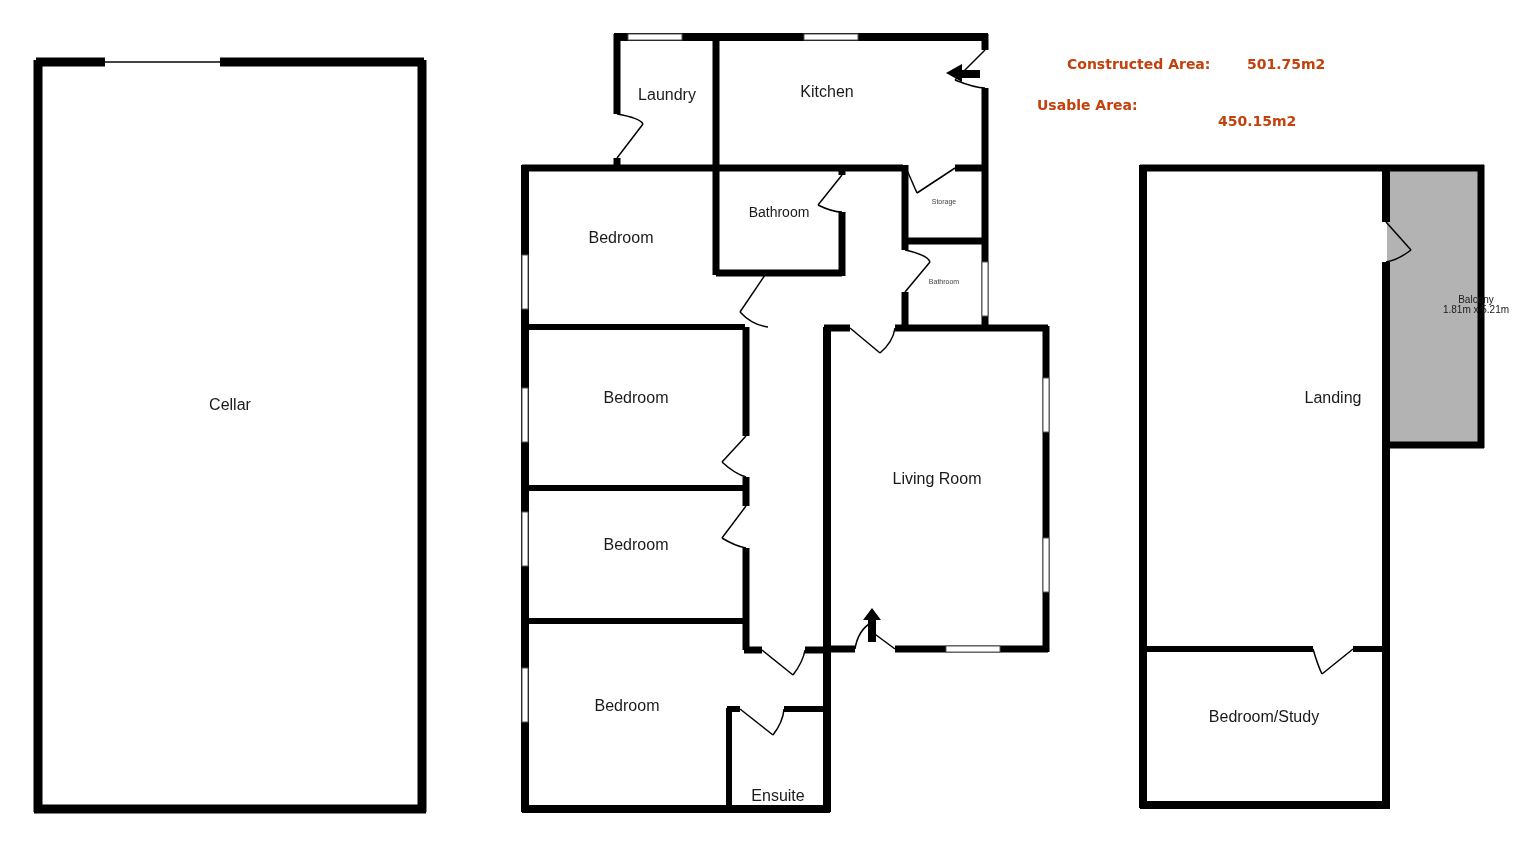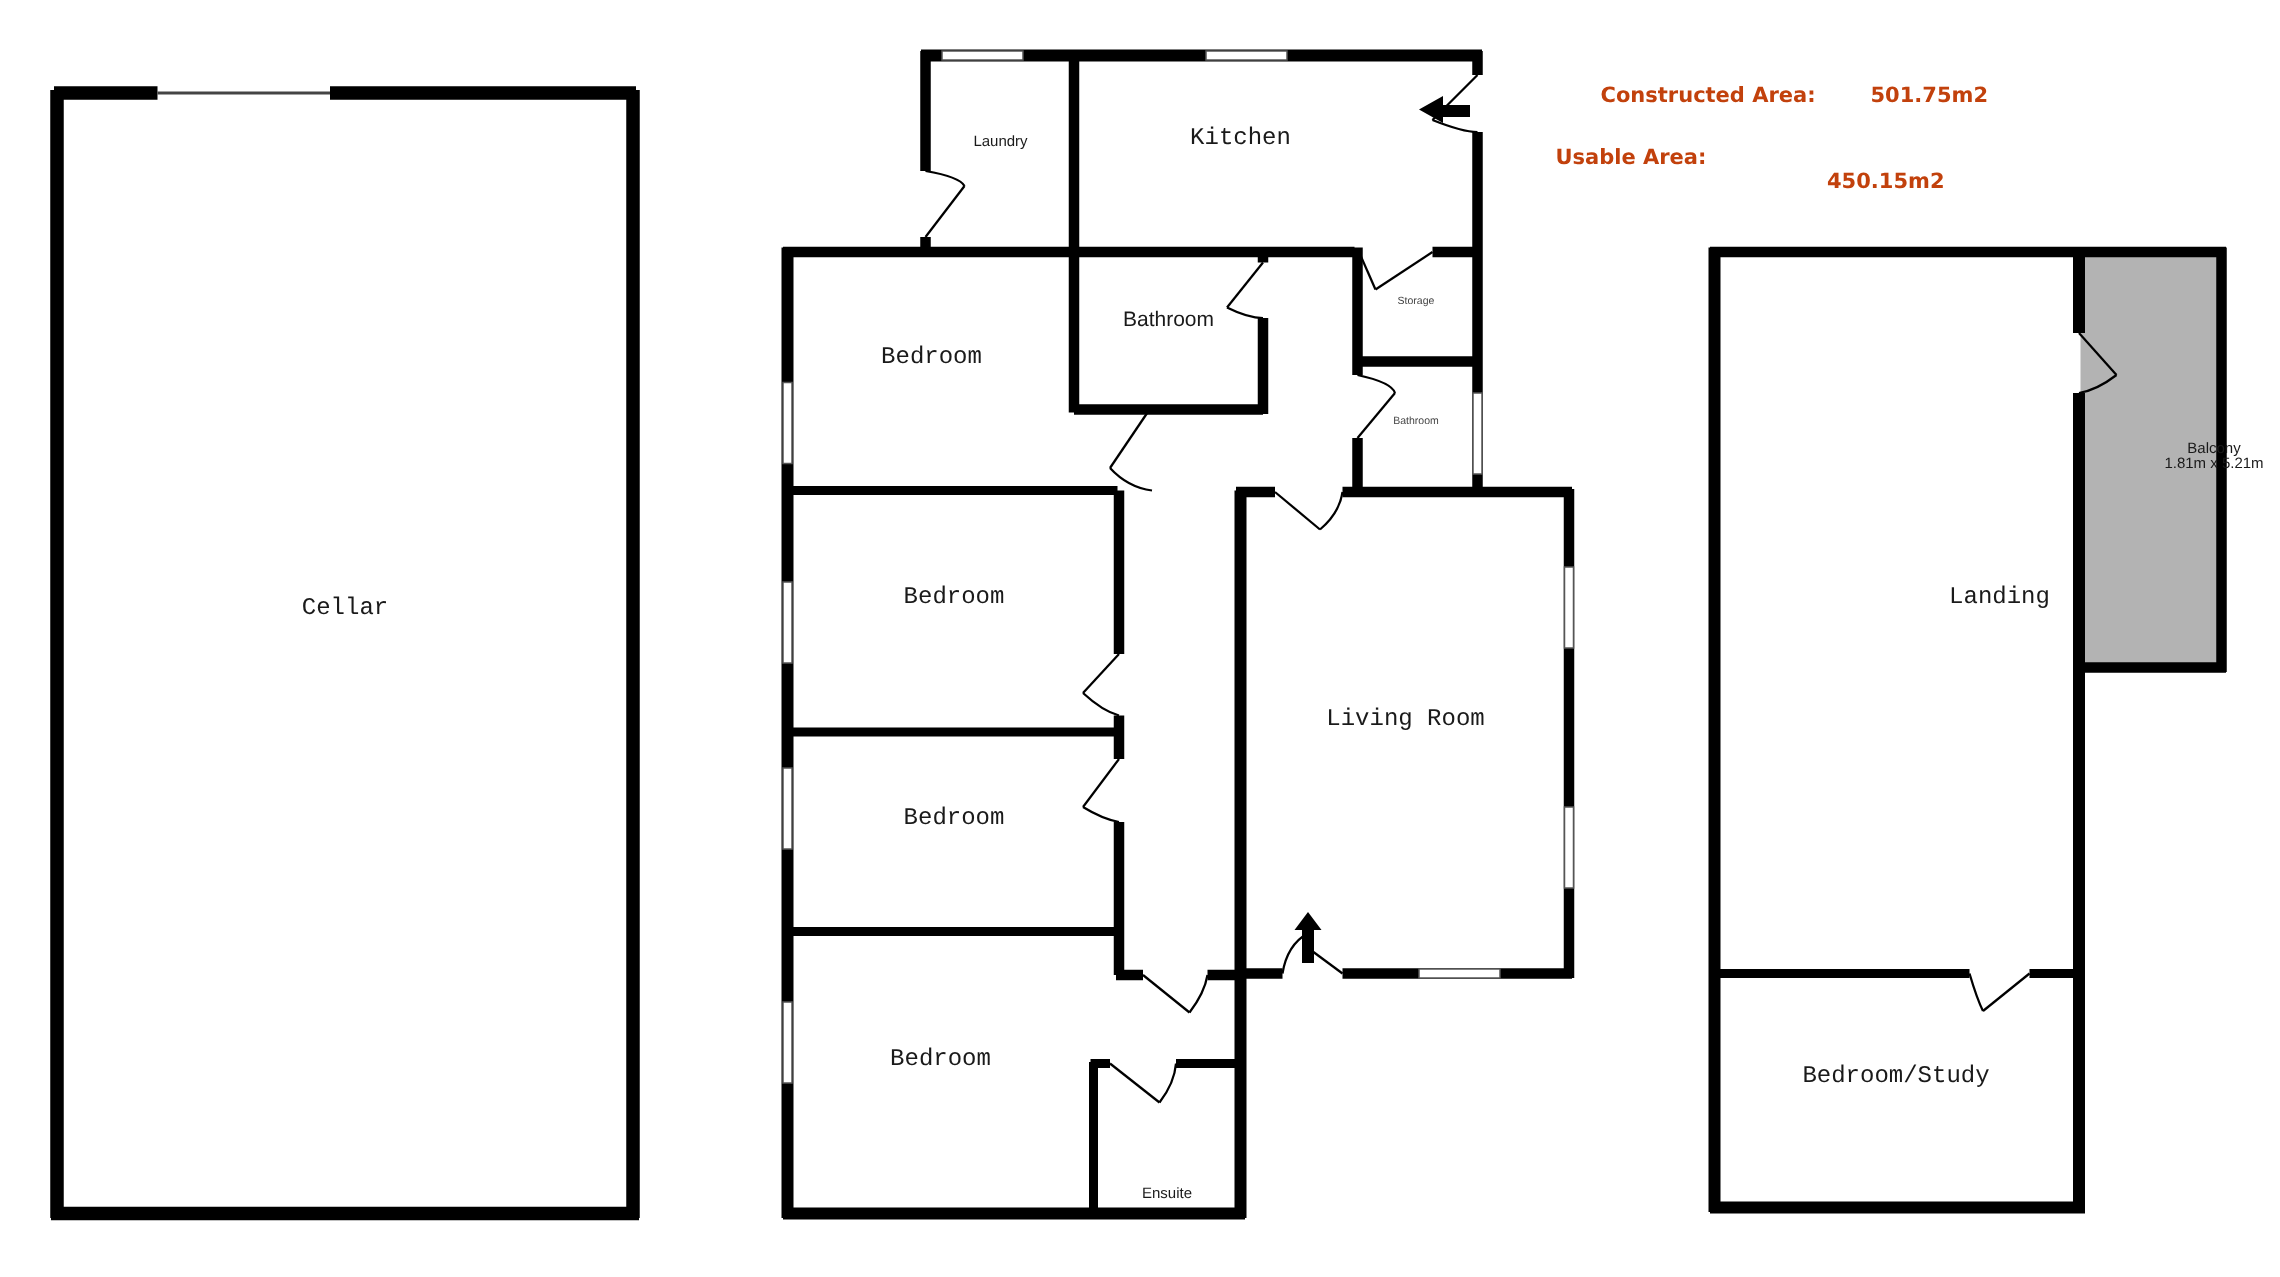--- a/index.html
+++ b/index.html
@@ -1,21 +1,21 @@
 <!DOCTYPE html>
 <html><head>
 <meta charset="utf-8">
 <style>
   html, body { margin: 0; padding: 0; background: #ffffff; }
   body { width: 1520px; height: 851px; position: relative; overflow: hidden; font-family: "Liberation Sans", sans-serif; }
   #plan { position: absolute; left: 0; top: 0; width: 1520px; height: 851px; }
   .lbl { position: absolute; color: #1a1a1a; white-space: nowrap; transform: translate(-50%, -50%); font-family: "Liberation Sans", sans-serif; }
-  .lbl.lg { font-size: 16px; font-family: Liberation Mono, monospace; }
+  .lbl.lg { font-size: 16px; }
   .lbl.md { font-size: 14px; }
-  .lbl.sm { font-size: 10px; }
+  .lbl.sm { font-size: 16px; }
   .lbl.xs { font-size: 7px; color: #444; }
   .bal { font-size: 10px; text-align: center; line-height: 10px; }
   .area { position: absolute; font-family: "DejaVu Sans", sans-serif; font-weight: bold; font-size: 14px; color: #c2410c; }
 </style>
 </head>
 <body>
 
 <svg id="plan" viewBox="0 0 1520 851" xmlns="http://www.w3.org/2000/svg">
   <g stroke="#000" fill="none">
 

